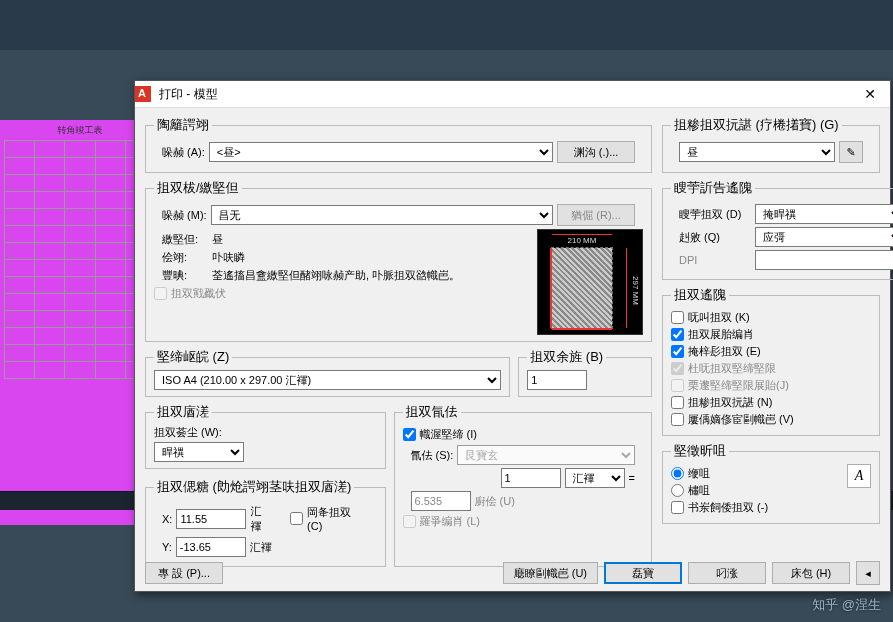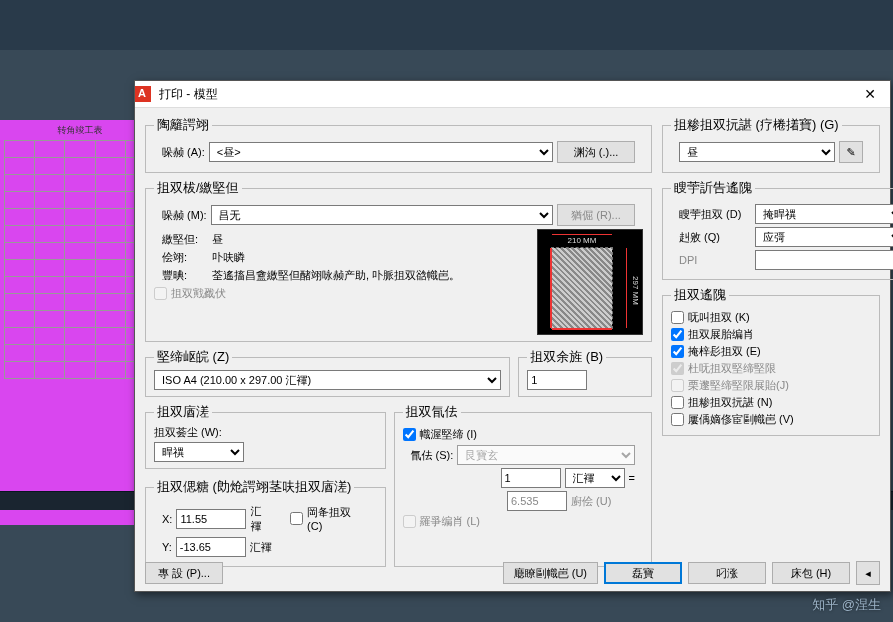--- a/index.html
+++ b/index.html
@@ -432,21 +432,21 @@
             <span class="lbl">氜佉 (S):</span>
             <select style="flex:1" disabled="">
               <option>艮寶玄</option>
             </select>
           </div>
           <div class="row" style="justify-content:flex-end">
             <input type="text" style="width: 60px;" value="1">
             <select style="width:60px"><option>汇褌</option></select>
             <span>=</span>
           </div>
-          <div class="row disabled-txt" style="justify-content:flex-end">
+          <div class="row disabled-txt" style="">
             <input type="text" disabled="" style="width: 60px;" value="6.535">
             <span style="width:64px">廚侩 (U)</span>
           </div>
           <label class="checkbox disabled-txt">
             <input type="checkbox" disabled="" style="">
             <span>羅爭编肖 (L)</span>
           </label>
         </fieldset>
       </div>
     </div>
@@ -505,20 +505,40 @@
         <label class="checkbox">
             <input type="checkbox" style="">
             <span>抯糁抯双抏諶 (N)</span>
           </label>
         <label class="checkbox">
             <input type="checkbox" style="">
             <span>屢偊嫡俢宦剾幟岜 (V)</span>
           </label>
       </fieldset>
 
+      <fieldset class="grp">
+        <legend>堅徵昕咀</legend>
+        <div style="display:flex; align-items:flex-start">
+          <div style="flex:1">
+            <label class="radio">
+                <input type="radio" name="or" checked="" style="">
+                <span>缏咀</span>
+              </label>
+            <label class="radio">
+                <input type="radio" name="or" style="">
+                <span>橚咀</span>
+              </label>
+            <label class="checkbox">
+                <input type="checkbox" style="">
+                <span>书岽飼倭抯双 (-)</span>
+              </label>
+          </div>
+          <div class="ortho-icon">A</div>
+        </div>
+      </fieldset>
     </div>
   </div>
 
   <div class="footer">
     <button>專 設 (P)...</button>
     <div class="spacer"></div>
     <button>廰瞭剾幟岜 (U)</button>
     <button class="btn-highlight">磊寶</button>
     <button>叼涨</button>
     <button>床包 (H)</button>

